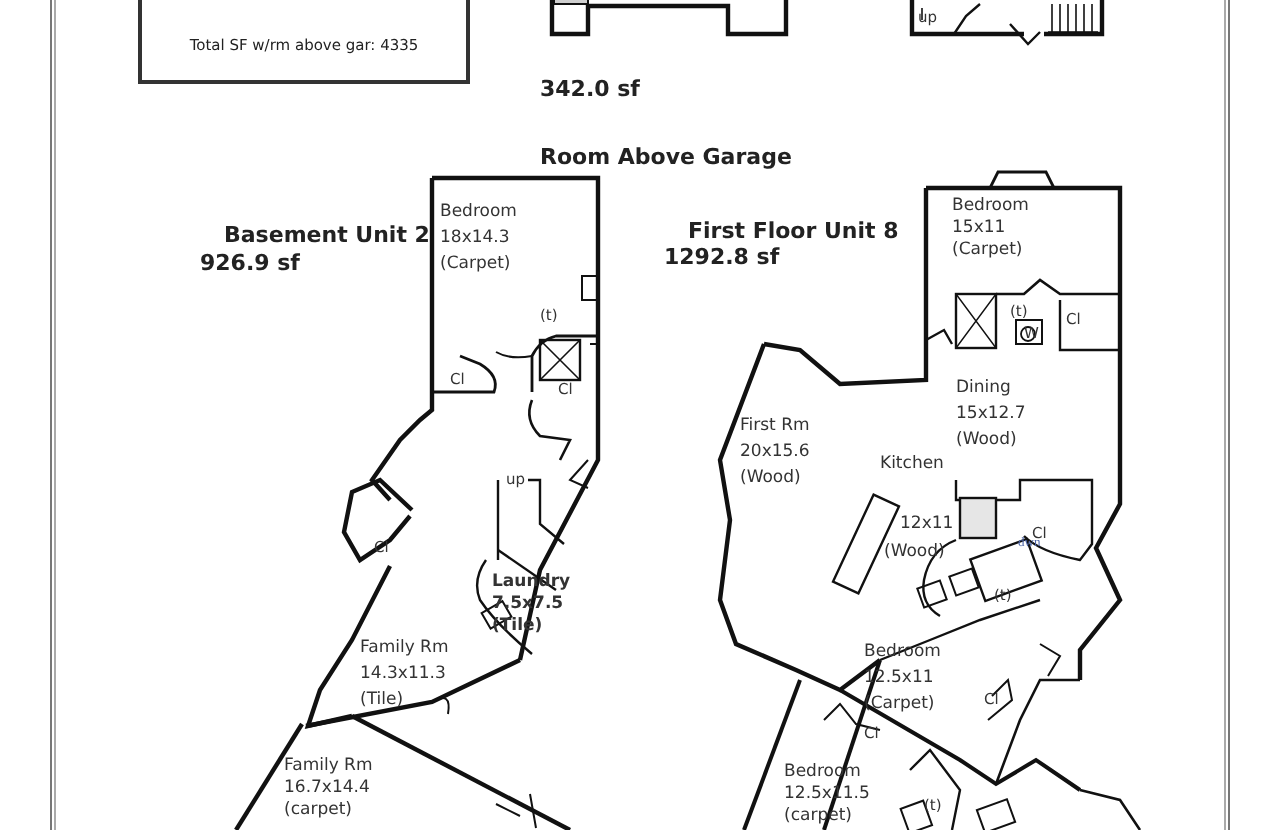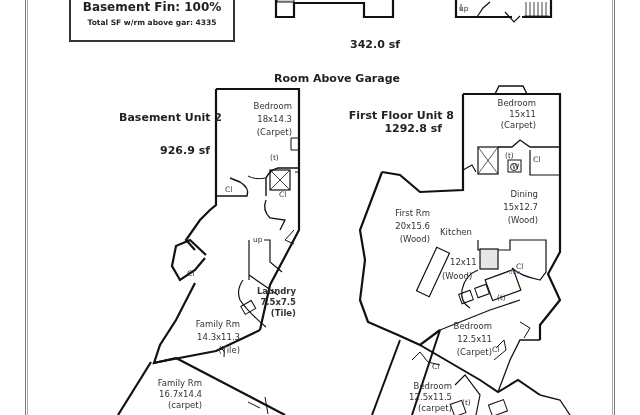--- a/index.html
+++ b/index.html
@@ -1,36 +1,35 @@
 <!DOCTYPE html>
 <html><head>
 <meta charset="utf-8">
 <style>
   html, body { margin: 0; padding: 0; background: #ffffff; }
   body { width: 640px; height: 415px; overflow: hidden; position: relative; font-family: "DejaVu Sans", sans-serif; color: #222; }
   .page-border-left { position: absolute; left: 25px; top: 0; width: 3px; height: 415px; border-left: 1px solid #777; border-right: 1px solid #aaa; box-sizing: border-box; }
   .page-border-right { position: absolute; left: 612px; top: 0; width: 3px; height: 415px; border-left: 1px solid #aaa; border-right: 1px solid #777; box-sizing: border-box; }
   .summary-box { position: absolute; left: 69px; top: -4px; width: 166px; height: 46px; border: 2px solid #333; box-sizing: border-box; background: #fff; }
   .summary-fin { position: absolute; left: 0; width: 100%; top: 2px; text-align: center; font-weight: bold; font-size: 12px; color: #222; }
-  .summary-total { position: absolute; left: 0; width: 100%; top: 20px; text-align: center; font-weight: bold; font-size: 7.5px; color: #222; }
+  .summary-total { position: absolute; left: 0; width: 100%; top: 20px; text-align: center; font-weight: normal; font-size: 7.5px; color: #222; }
   svg.plan { position: absolute; left: 0; top: 0; }
-  .lbl { position: absolute; text-align: right; white-space: nowrap; }
+  .lbl { position: absolute; text-align: left; white-space: nowrap; }
   .unit-title { font-weight: bold; font-size: 11px; line-height: 13px; color: #222; }
   .room { font-size: 8.5px; line-height: 13px; color: #333; }
   .small { font-size: 7.5px; color: #333; }
   .dwn { font-size: 6.5px; color: #4a63a6; }
 </style>
 </head>
 <body>
 
 <div class="page-border-left"></div>
 <div class="page-border-right"></div>
 
 <div class="summary-box">
-  <div class="summary-fin">Basement Fin:  100%</div>
   <div class="summary-total">Total SF w/rm above gar:  4335</div>
 </div>
 
 <svg class="plan" width="640" height="415" viewBox="0 0 640 415">
   <g fill="none" stroke="#111" stroke-width="2.2" stroke-linejoin="miter">
 
     <g>
       <path d="M276,-2 L276,17 L294,17 L294,3 L364,3 L364,17 L393,17 L393,-2"></path>
       <path d="M294,3 L294,17" stroke-width="1"></path>
       <rect x="277" y="-2" width="17" height="4" fill="#cfcfcf" stroke-width="1"></rect>
@@ -116,21 +115,21 @@
     </g>
   </g>
 </svg>
 
 <div class="lbl unit-title" style="left:270px; top:24px; width:130px;margin-top:48px;">Room Above Garage</div>
 <div class="lbl unit-title" style="left:270px; top:38px; width:130px;">342.0 sf</div>
 
 <div class="lbl small" style="left:459px; top:4px;">up</div>
 
 <div class="lbl unit-title" style="left:112px; top:111px; width:110px;">Basement Unit 2</div>
-<div class="lbl unit-title" style="left:100px; top:125px; width:110px;margin-top:19px;">926.9 sf</div>
+<div class="lbl unit-title" style="left:100px; top:125px; width:110px;">926.9 sf</div>
 
 <div class="lbl room" style="left:220px; top:100px; width:72px;">
   <div>Bedroom</div>
   <div>18x14.3</div>
   <div>(Carpet)</div>
 </div>
 <div class="lbl small" style="left:270px; top:153px;">(t)</div>
 <div class="lbl small" style="left:225px; top:185px;">Cl</div>
 <div class="lbl small" style="left:279px; top:190px;">Cl</div>
 <div class="lbl small" style="left:187px; top:269px;">Cl</div>

